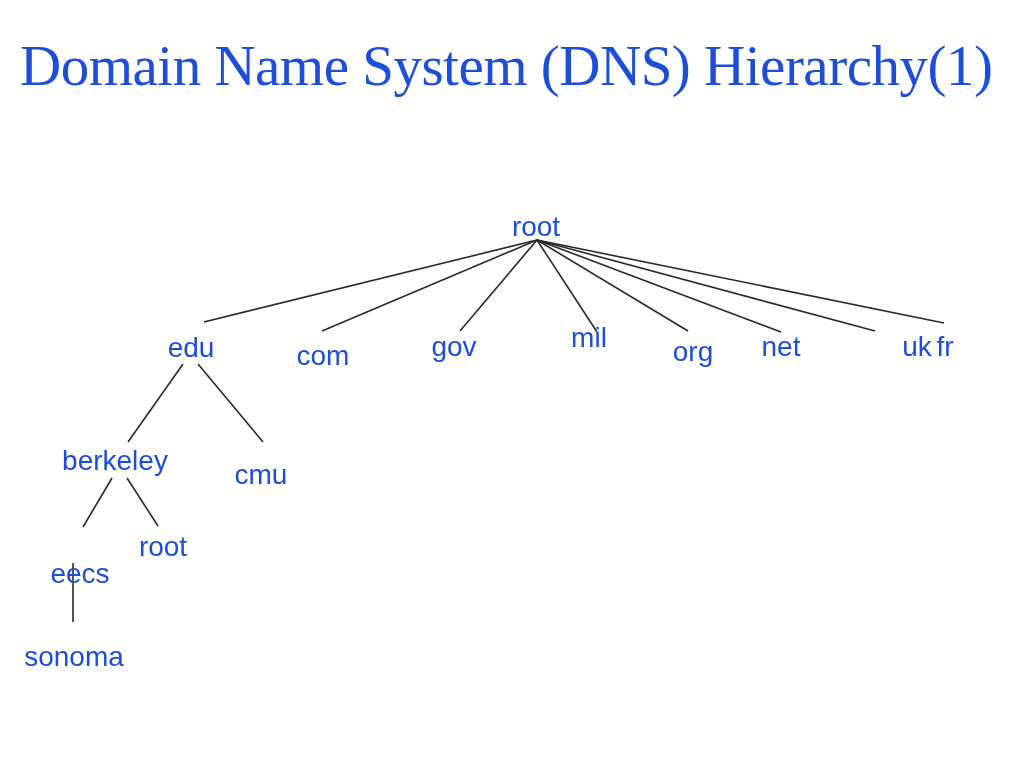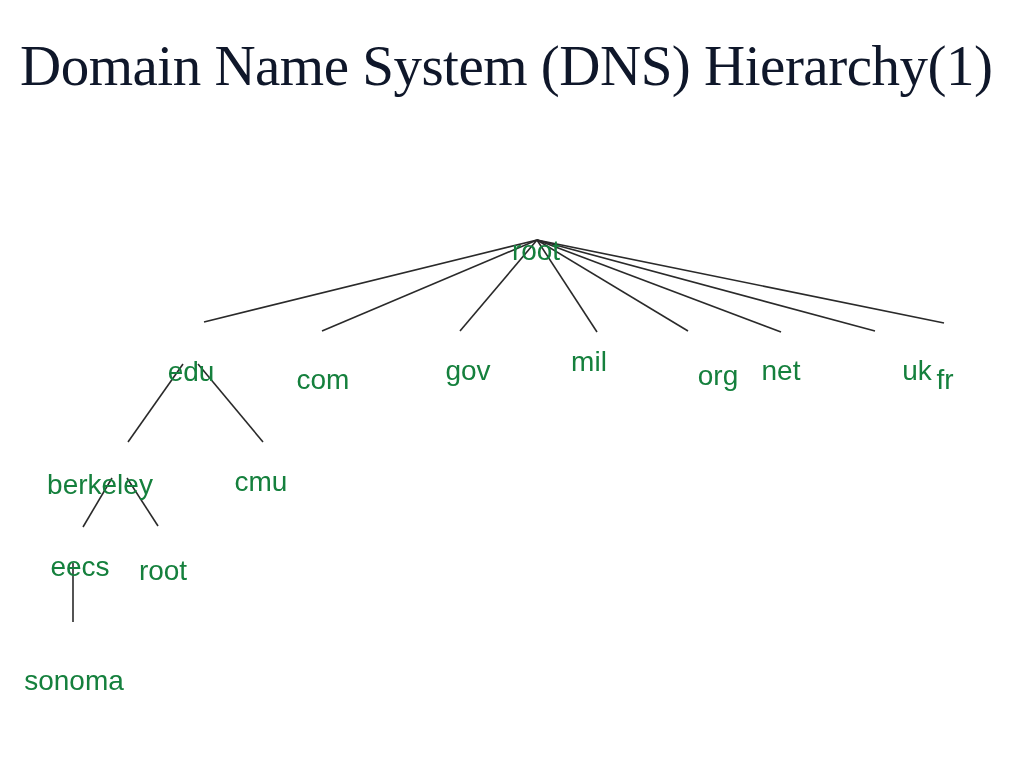--- a/index.html
+++ b/index.html
@@ -17,42 +17,41 @@
   }
   .slide-title {
     position: absolute;
     left: 20px;
     top: 33px;
     width: 990px;
     font-family: "Liberation Serif", serif;
     font-size: 57px;
     font-weight: 400;
     letter-spacing: -0.5px;
-    color: #0f172a;
+    color: #1d4ed8;
     white-space: nowrap;
   }
   .edges-svg {
     position: absolute;
     left: 0;
     top: 0;
     width: 1024px;
     height: 768px;
   }
   .edges-svg line {
     stroke: #2a2a2a;
     stroke-width: 1.6;
   }
   .node {
     position: absolute;
     transform: translateX(-50%);
     font-size: 28px;
     line-height: 28px;
-    color: #15803d;
+    color: #1d4ed8;
     white-space: nowrap;
-    margin-top: 24px;
   }
 </style>
 </head>
 <body>
 
 <div class="slide">
 
   <div class="slide-title">Domain Name System (DNS) Hierarchy(1)</div>
 
   <svg class="edges-svg" viewBox="0 0 1024 768">
@@ -72,28 +71,28 @@
     <line x1="112" y1="478" x2="83" y2="527"></line>
     <line x1="127" y1="478" x2="158" y2="526"></line>
 
     <line x1="73" y1="563" x2="73" y2="622"></line>
   </svg>
 
   <div class="node" style="left:536px; top:213px">root</div>
 
   <div class="node" style="left:191px; top:334px">edu</div>
   <div class="node" style="left:323px; top:342px">com</div>
-  <div class="node" style="left:468px; top:333px">gov</div>
+  <div class="node" style="left:454px; top:333px">gov</div>
   <div class="node" style="left:589px; top:324px">mil</div>
-  <div class="node" style="left:718px; top:338px">org</div>
+  <div class="node" style="left:693px; top:338px">org</div>
   <div class="node" style="left:781px; top:333px">net</div>
   <div class="node" style="left:917px; top:333px">uk</div>
-  <div class="node" style="left:945px; top:342px">fr</div>
+  <div class="node" style="left:945px; top:333px">fr</div>
 
-  <div class="node" style="left:100px; top:447px">berkeley</div>
-  <div class="node" style="left:261px; top:444px">cmu</div>
+  <div class="node" style="left:115px; top:447px">berkeley</div>
+  <div class="node" style="left:261px; top:461px">cmu</div>
 
-  <div class="node" style="left:80px;  top:529px">eecs</div>
+  <div class="node" style="left:80px;  top:560px">eecs</div>
   <div class="node" style="left:163px; top:533px">root</div>
 
   <div class="node" style="left:74px;  top:643px">sonoma</div>
 
 </div>
 
 </body></html>

